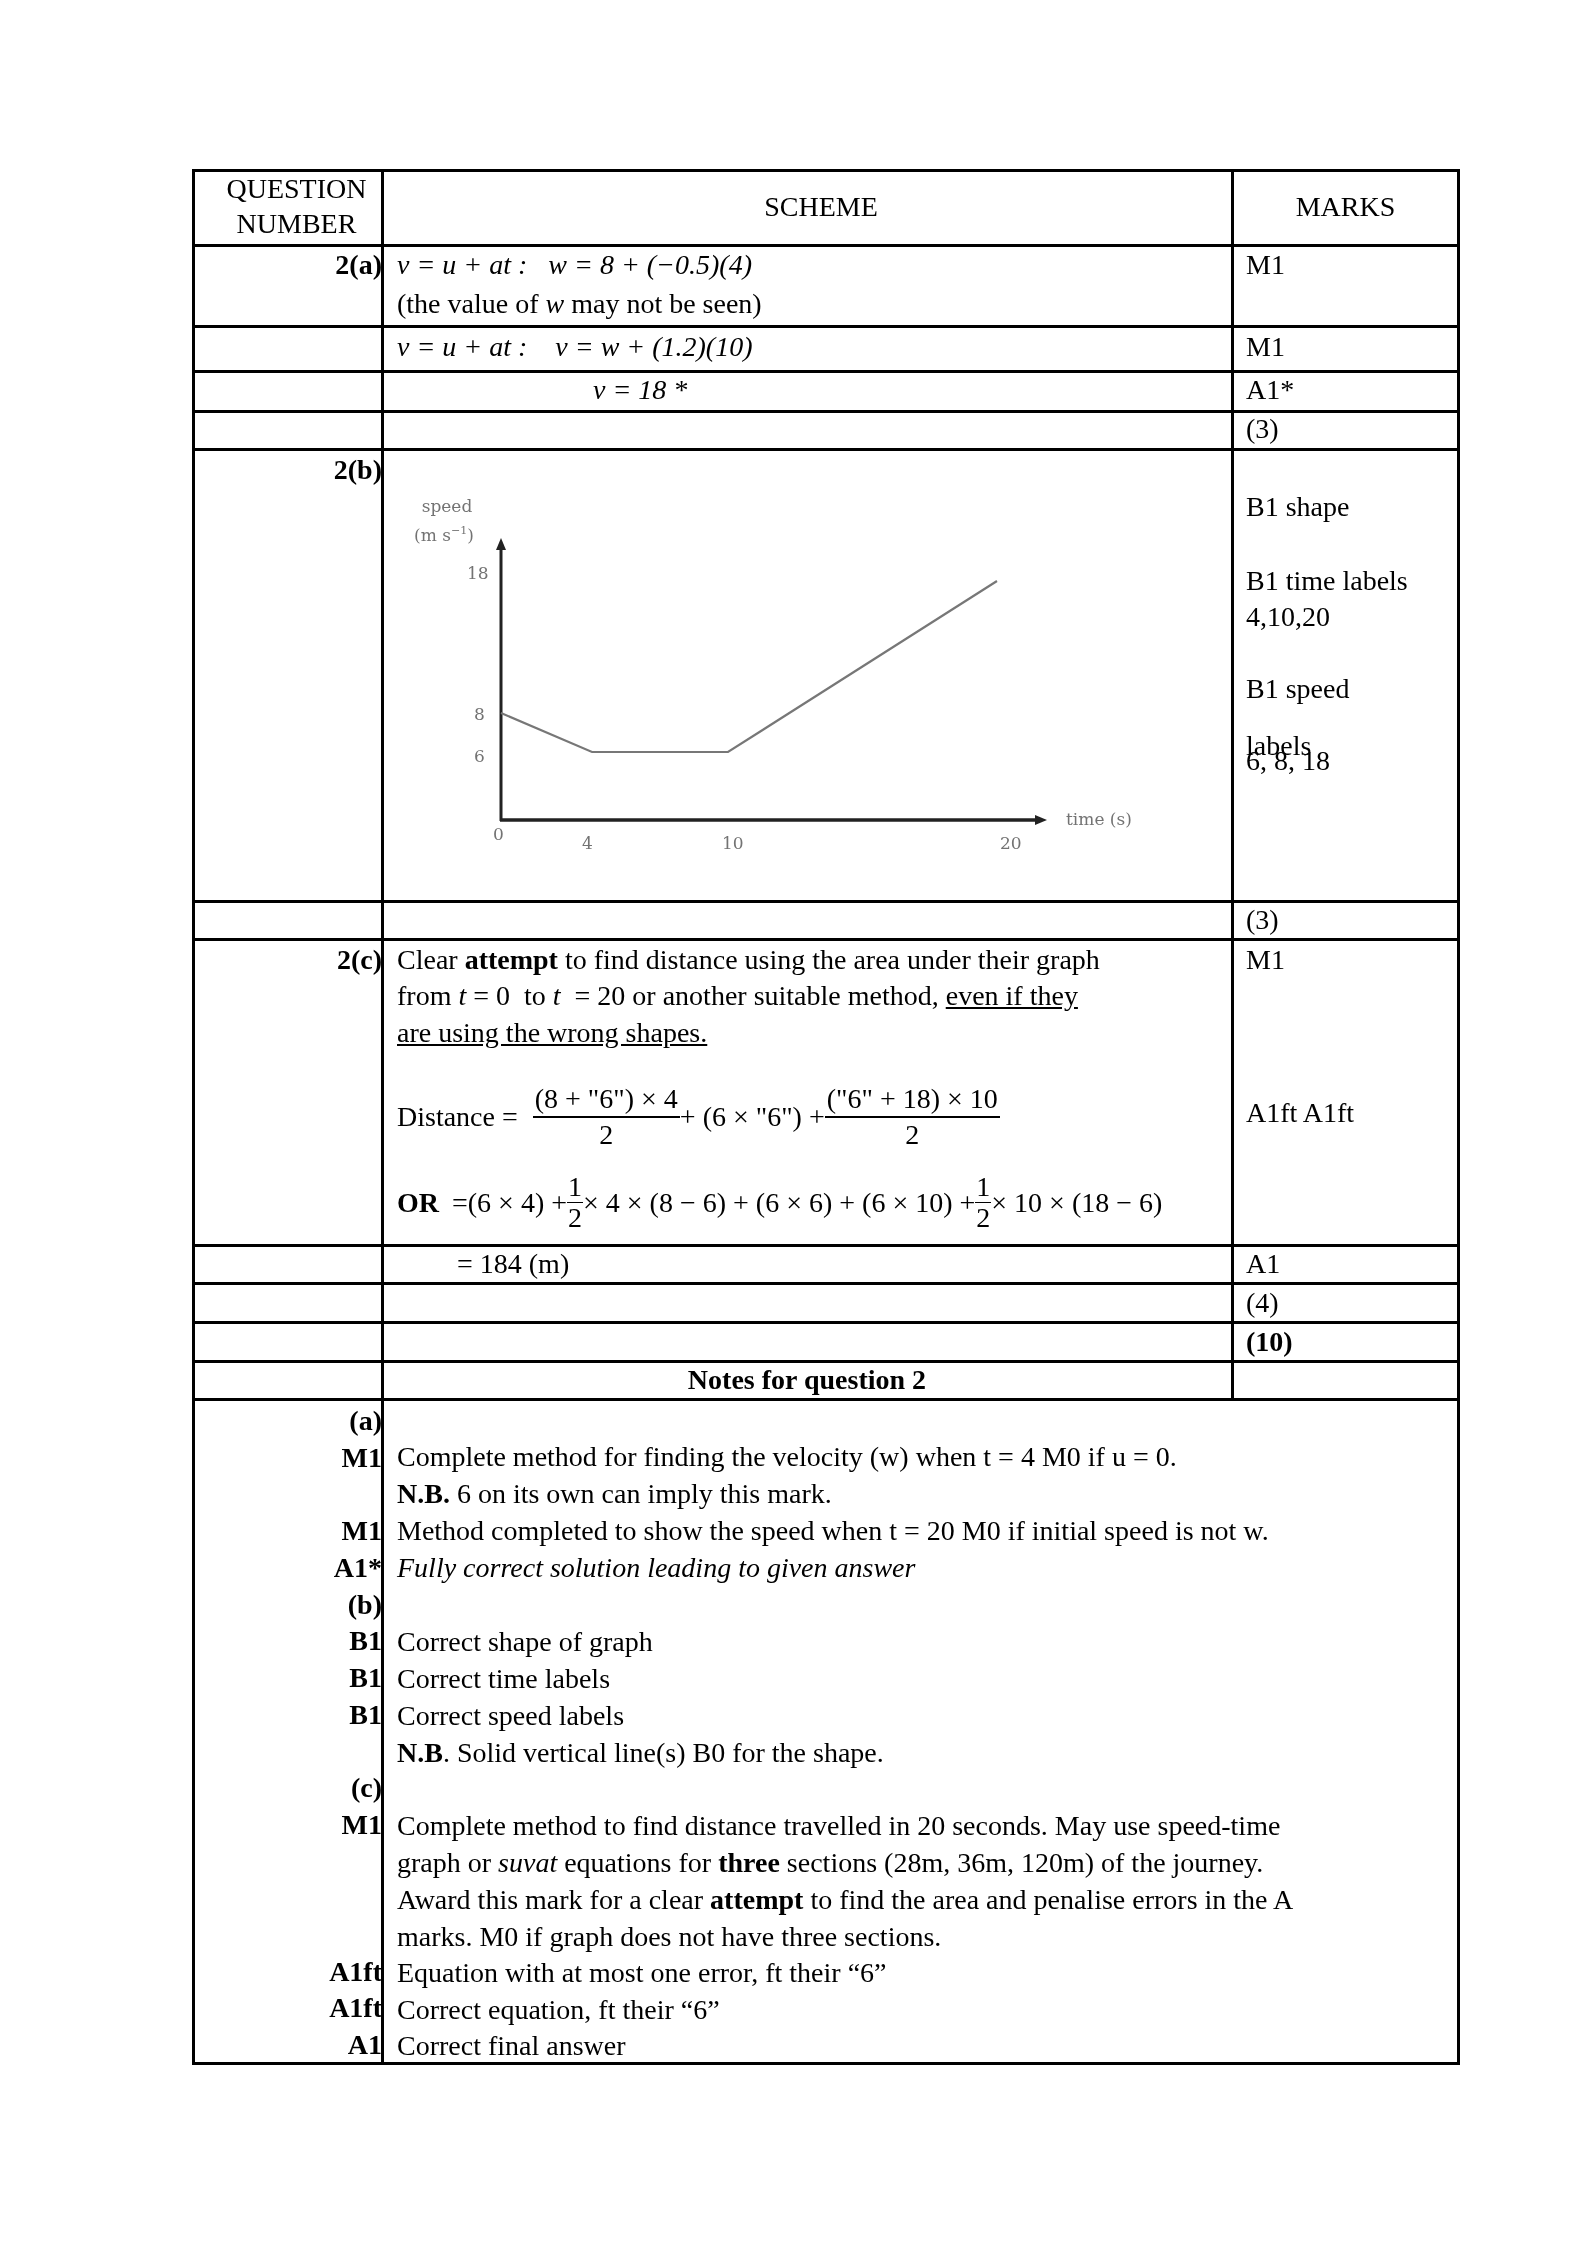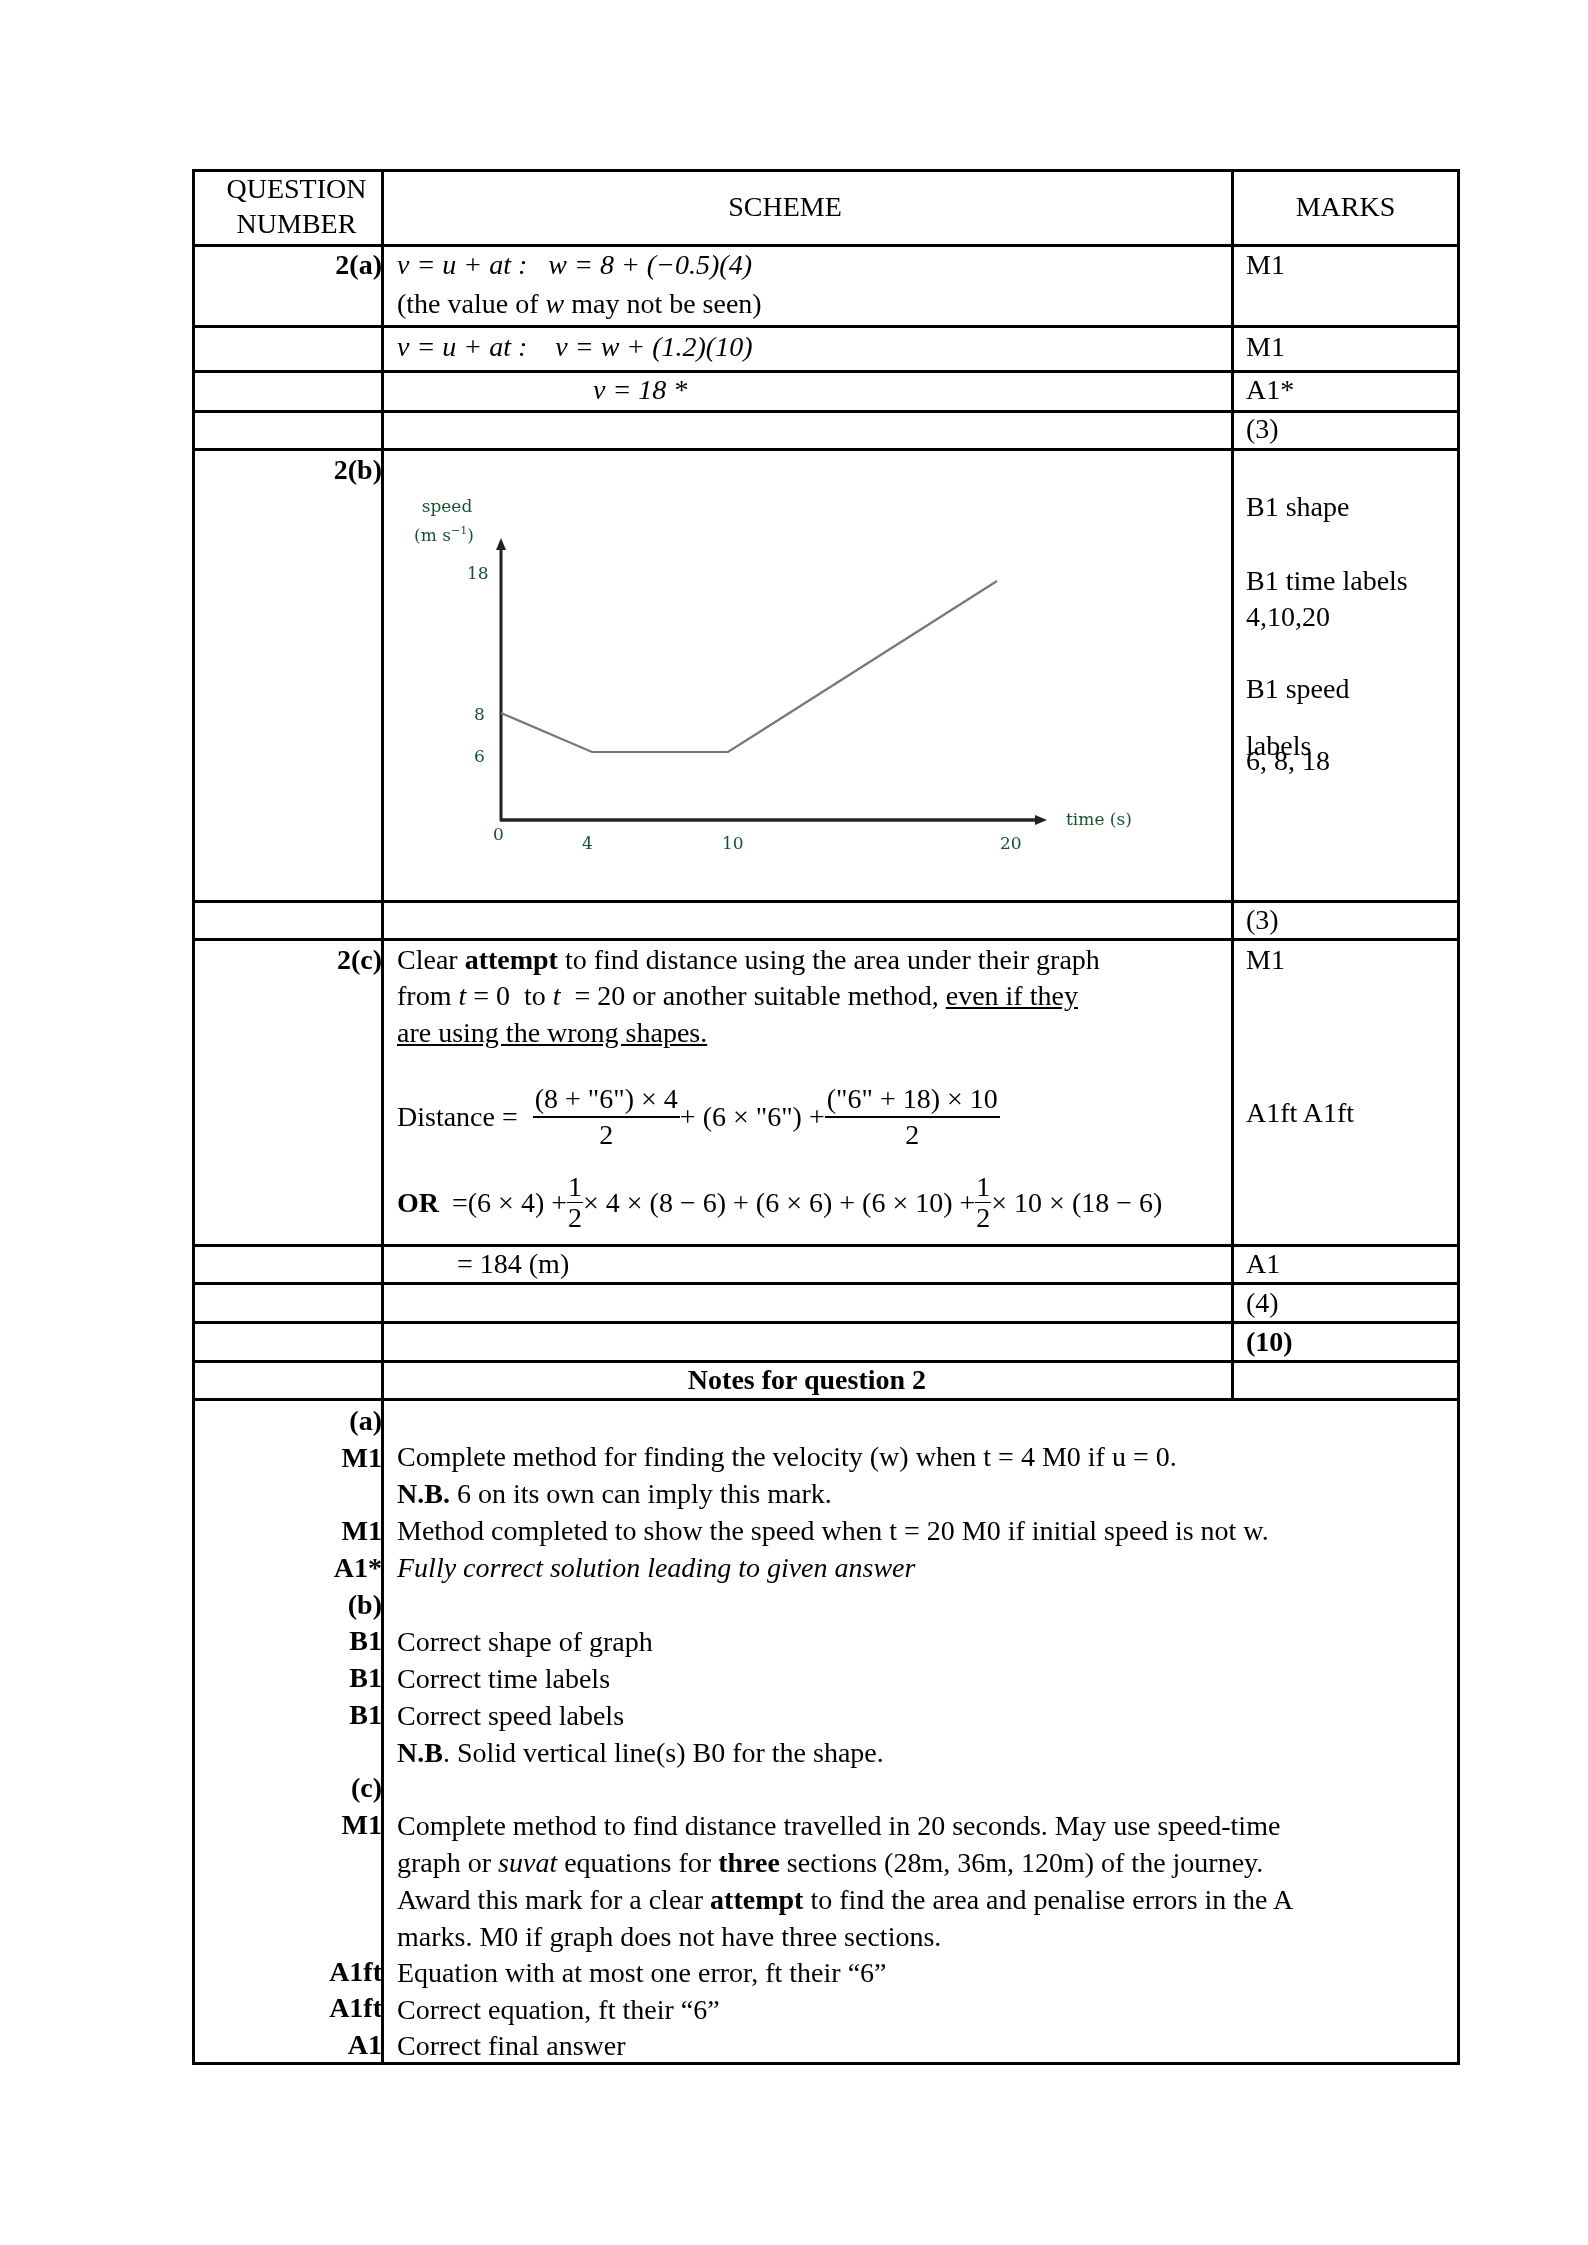--- a/index.html
+++ b/index.html
@@ -11,21 +11,21 @@
   .b { font-weight:bold; }
   .i { font-style:italic; }
   .u { text-decoration:underline;text-align:right; }
   .qlabel { position:absolute; left:193px; width:189px; text-align:right; font-size:28px; font-weight:bold; line-height:36px; }
   .ctr { text-align:center; }
   .frac { display:inline-block; vertical-align:middle; text-align:center; position:relative; }
   .frac .num { display:block; border-bottom:2px solid #000; padding:0 2px; line-height:34px; }
   .frac .den { display:block; line-height:34px; }
   .frac.small .num { border-bottom:1.5px solid #000; line-height:30px; padding:0 1px; }
   .frac.small .den { line-height:30px; }
-  .gtxt { position:absolute; font-family:"DejaVu Serif", serif; font-size:17px; color:#14532d; white-space:nowrap; line-height:20px;text-align:center; }
+  .gtxt { position:absolute; font-family:"DejaVu Serif", serif; font-size:17px; color:#737373; white-space:nowrap; line-height:20px;text-align:center; }
   sup { font-size:0.65em; }
 </style>
 </head>
 <body>
 
 <div>
 
   <div class="hline" style="top:169px;"></div>
   <div class="hline" style="top:244px;"></div>
   <div class="hline" style="top:325px;"></div>
@@ -45,21 +45,21 @@
   <div class="vline" style="left:381px; top:169px; height:1896px;"></div>
   <div class="vline" style="left:1231px; top:169px; height:1232px;"></div>
   <div class="vline" style="left:1457px; top:169px; height:1896px;"></div>
 </div>
 
 <div>
   <div class="t ctr" style="left:202px; width:189px; top:171px; line-height:35px;">
     <div>QUESTION</div>
     <div>NUMBER</div>
   </div>
-  <div class="t ctr" style="left:360px; width:850px; top:189px;">SCHEME</div>
+  <div class="t ctr" style="left:396px; width:850px; top:189px;">SCHEME</div>
   <div class="t ctr" style="left:1232px; width:227px; top:189px;">MARKS</div>
 </div>
 
 <div>
   <div class="qlabel" style="top:247px;">2(a)</div>
 
   <div class="t" style="left:397px; top:247px;">
     <span class="i">v = u + at :</span>&nbsp;&nbsp;&nbsp;<span class="i">w = 8 + (−0.5)(4)</span>
   </div>
   <div class="t" style="left:397px; top:286px;">

